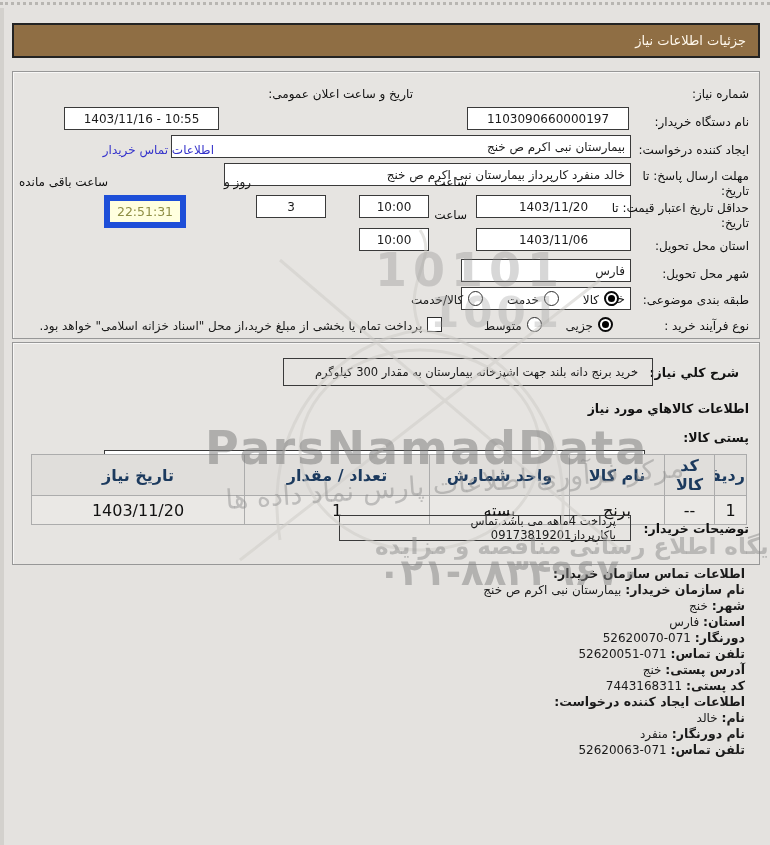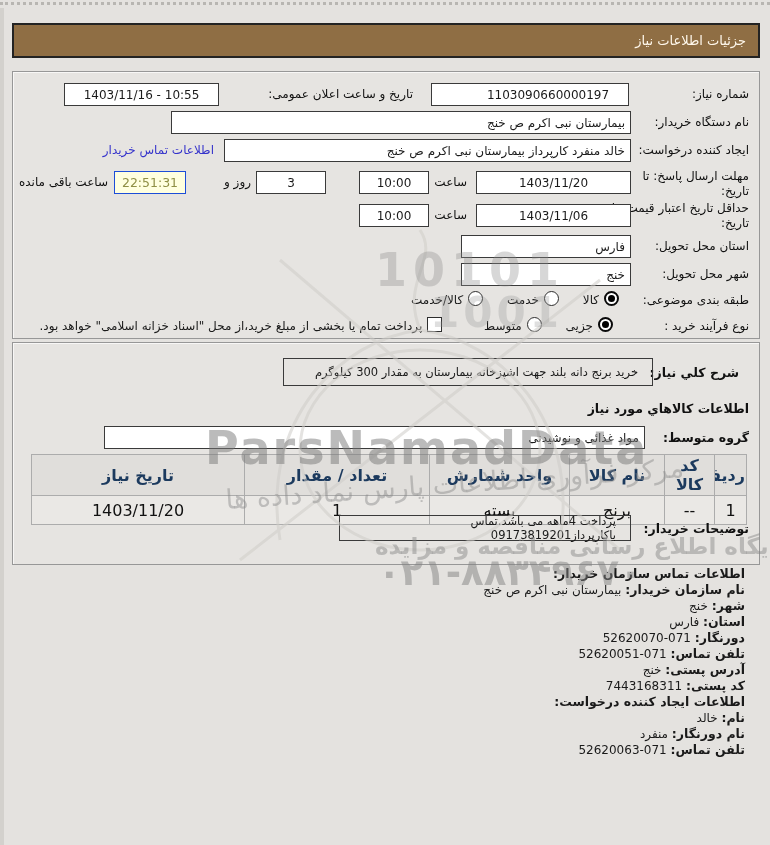--- a/index.html
+++ b/index.html
@@ -34,25 +34,25 @@
   
   .panel{position:absolute;right:10px;width:746px;background:#E6E4E1;
     border:1px solid #979797;box-shadow:inset 1px 1px 0 rgba(255,255,255,.7);z-index:1;}
   #panel1{top:71px;height:266px;}
   #panel2{top:342px;height:221px;}
 
   .lbl{position:absolute;font-size:12px;color:#111;text-align:right;}
   .lbl2{width:138px;line-height:15px;}
   .boldlbl{font-weight:bold;font-size:12.5px;color:#111;}
   .field{position:absolute;height:21px;background:#fff;border:1px solid #3a3a3a;
-    font-size:12px;display:flex;align-items:center;}
+    font-size:12px;display:flex;align-items:center;margin-top:24px;}
   .f-center{justify-content:center;}
   .f-right{justify-content:flex-start;padding-right:5px;}
   .ltr{direction:ltr;unicode-bidi:embed;}
-  .countdown{background:#FFFFDF;border:1px solid #1d4ed8;color:#8F8F45;
+  .countdown{background:#FFFFDF;border:6px solid #1d4ed8;color:#8F8F45;
     justify-content:center;font-size:12.5px;}
   .link{position:absolute;color:#3533CB;font-size:12px;cursor:pointer;}
 
   .radio{display:inline-block;width:13px;height:13px;border:1px solid #2e2e2e;
     border-radius:50%;background:#fff;vertical-align:-2px;position:relative;margin-left:5px;}
   .radio.sel{border:2px solid #0a0a0a;width:11px;height:11px;}
   .radio.sel::after{content:"";position:absolute;top:2px;right:2px;width:7px;height:7px;
     border-radius:50%;background:#000;}
   .checkbox{display:inline-block;width:13px;height:13px;border:1px solid #2e2e2e;
     background:#fff;vertical-align:-2px;margin-left:5px;}
@@ -95,21 +95,21 @@
 <div class="wm wm-fa2">پایگاه اطلاع رسانی مناقصه و مزایده</div>
 <div class="wm wm-phone">۰۲۱-۸۸۳۴۹۶۷۰</div>
 
 <div class="title-bar">
   <span>جزئیات اطلاعات نیاز</span>
 </div>
 
 <div class="panel" id="panel1">
 
   <div class="lbl" style="top:15px;right:10px;">شماره نیاز:</div>
-  <div class="field f-center" style="top:11px;right:130px;width:160px;padding-left:36px;">
+  <div class="field f-center" style="top:11px;right:130px;width:160px;">
     <span class="ltr">1103090660000197</span>
   </div>
   <div class="lbl" style="top:15px;right:346px;">تاریخ و ساعت اعلان عمومی:</div>
   <div class="field f-center" style="top:11px;right:540px;width:153px;">
     <span class="ltr">1403/11/16 - 10:55</span>
   </div>
 
   <div class="lbl" style="top:43px;right:10px;">نام دستگاه خریدار:</div>
   <div class="field f-right" style="top:39px;right:128px;width:453px;">
     <span>بیمارستان نبی اکرم  ص  خنج</span>
@@ -174,21 +174,21 @@
 
 <div class="panel" id="panel2">
 
   <div class="lbl boldlbl" style="top:22px;right:20px;position:absolute;">شرح كلي نياز:</div>
   <div class="outline-box" style="top:15px;right:106px;width:340px;height:26px;">
     <span>خرید برنج دانه بلند جهت اشپزخانه بیمارستان به مقدار 300 کیلوگرم</span>
   </div>
 
   <div class="lbl boldlbl" style="top:58px;right:10px;position:absolute;">اطلاعات كالاهاي مورد نياز</div>
 
-  <div class="lbl boldlbl" style="top:87px;right:10px;position:absolute;">گروه متوسط:</div>
+  <div class="lbl boldlbl" style="top:87px;right:10px;position:absolute;">پستی کالا:</div>
   <div class="field f-right" style="top:83px;right:114px;width:534px;">
     <span>مواد غذائی و نوشیدنی</span>
   </div>
 
   <table class="items">
     <colgroup>
       <col style="width:32px">
         <col style="width:50px">
         <col style="width:95px">
       <col style="width:140px">

